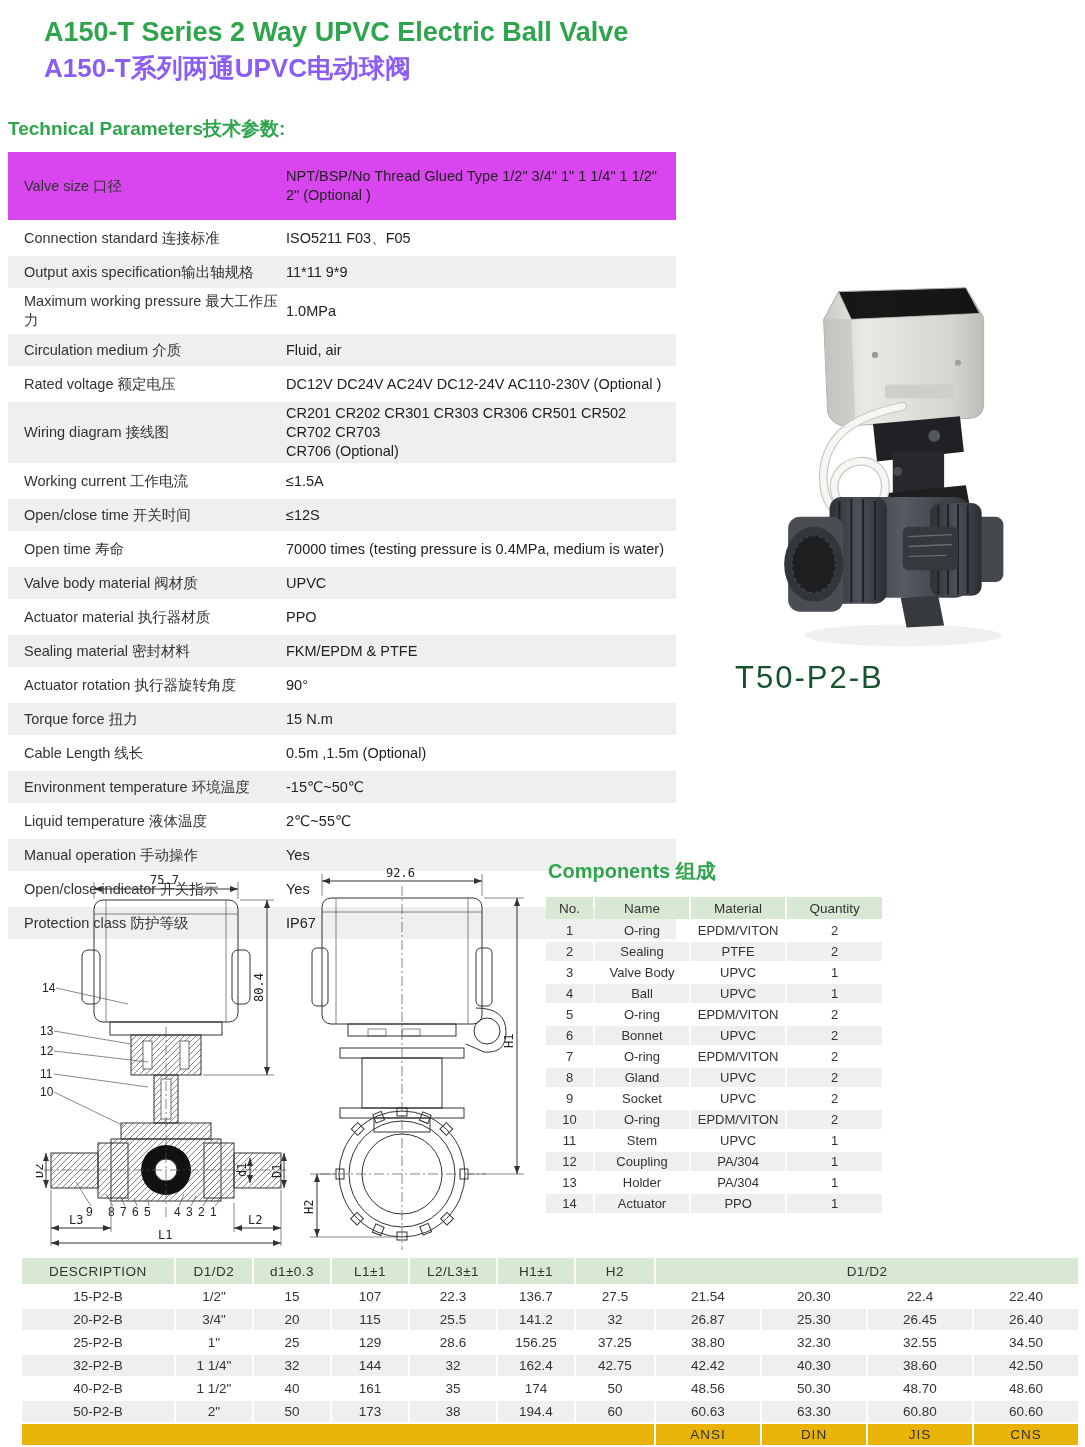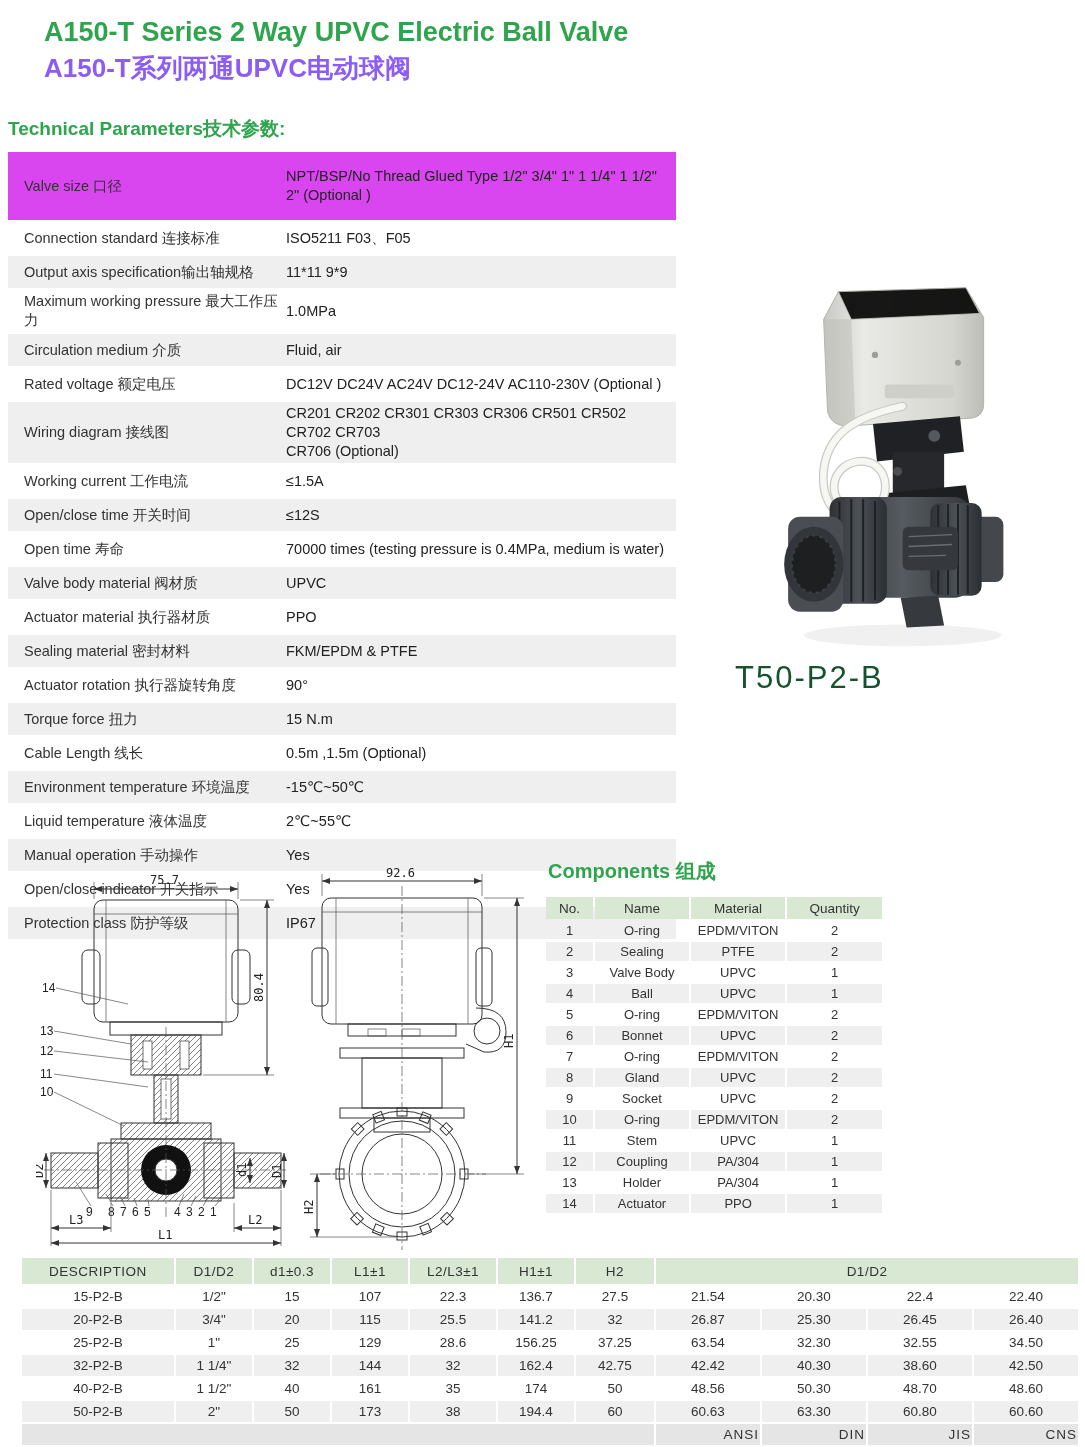--- a/index.html
+++ b/index.html
@@ -45,21 +45,21 @@
   .dcl{stroke:#555;stroke-width:0.7;fill:none;stroke-dasharray:10 3 2 3;}
   .dtext{font-family:"DejaVu Sans Mono","Liberation Mono",monospace;font-size:12px;fill:#222;}
   .dnum{font-family:"Liberation Sans",sans-serif;font-size:12px;fill:#222;}
 
   
   .dim-table-wrap{position:absolute;left:20px;top:1256px;width:1048px;}
   .d-table{border-collapse:separate;border-spacing:2px 2px;width:1048px;table-layout:fixed;}
   .d-table th{background:#d9e8d3;font-weight:400;font-size:13.5px;color:#333;height:24px;letter-spacing:0.5px;}
   .d-table td{font-size:13.5px;color:#333;text-align:center;height:19px;}
   .d-table tbody tr:nth-child(even) td{background:#efefef;}
-  .d-table .std-row td{background:#e5e5e5;letter-spacing:1px;text-align:right;}
+  .d-table .std-row td{background:#eab308;letter-spacing:1px;}
   col.w-desc{width:152px;}col.w-sm{width:76px;}col.w-md{width:86px;}col.w-h2{width:78px;}col.w-g{width:104px;}
 </style>
 </head>
 <body>
 
 <div class="title-block">
   <div class="title-en">A150-T Series 2 Way UPVC Electric Ball Valve</div>
   <div class="title-zh">A150-T系列两通UPVC电动球阀</div>
 </div>
 <div class="tech-heading">Technical Parameters技术参数:</div>
@@ -568,21 +568,21 @@
         <td>26.40</td>
       </tr>
         <tr>
         <td>25-P2-B</td>
         <td>1"</td>
         <td>25</td>
         <td>129</td>
         <td>28.6</td>
         <td>156.25</td>
         <td>37.25</td>
-        <td>63.54</td>
+        <td>38.80</td>
         <td>32.30</td>
         <td>32.55</td>
         <td>34.50</td>
       </tr>
         <tr>
         <td>32-P2-B</td>
         <td>1 1/4"</td>
         <td>32</td>
         <td>144</td>
         <td>32</td>

